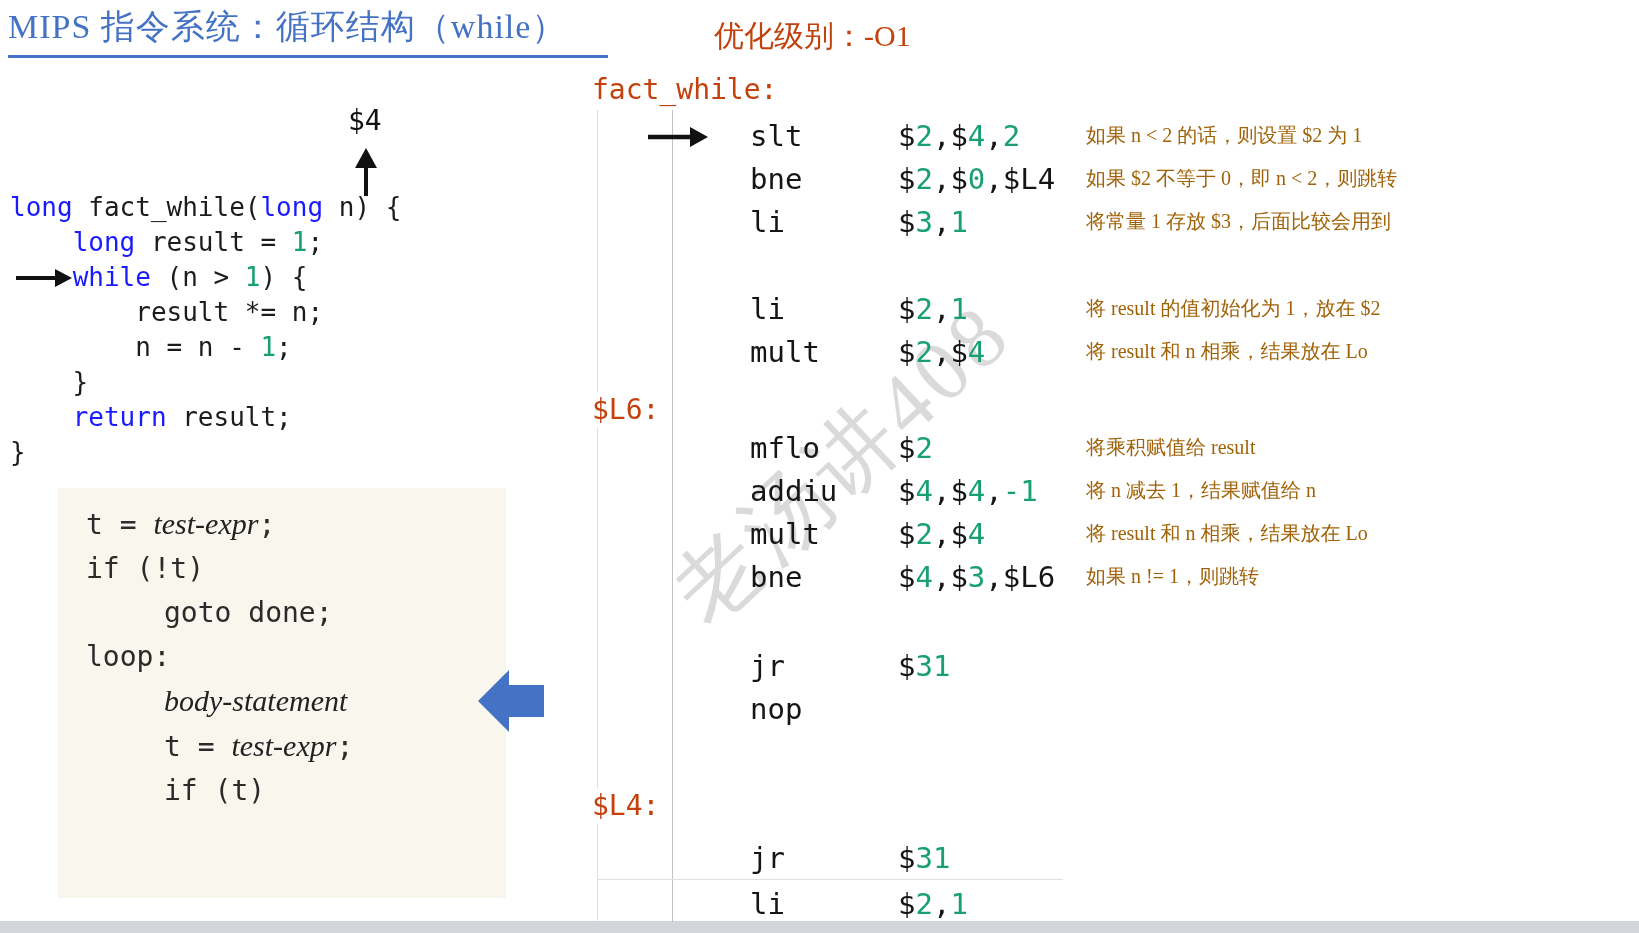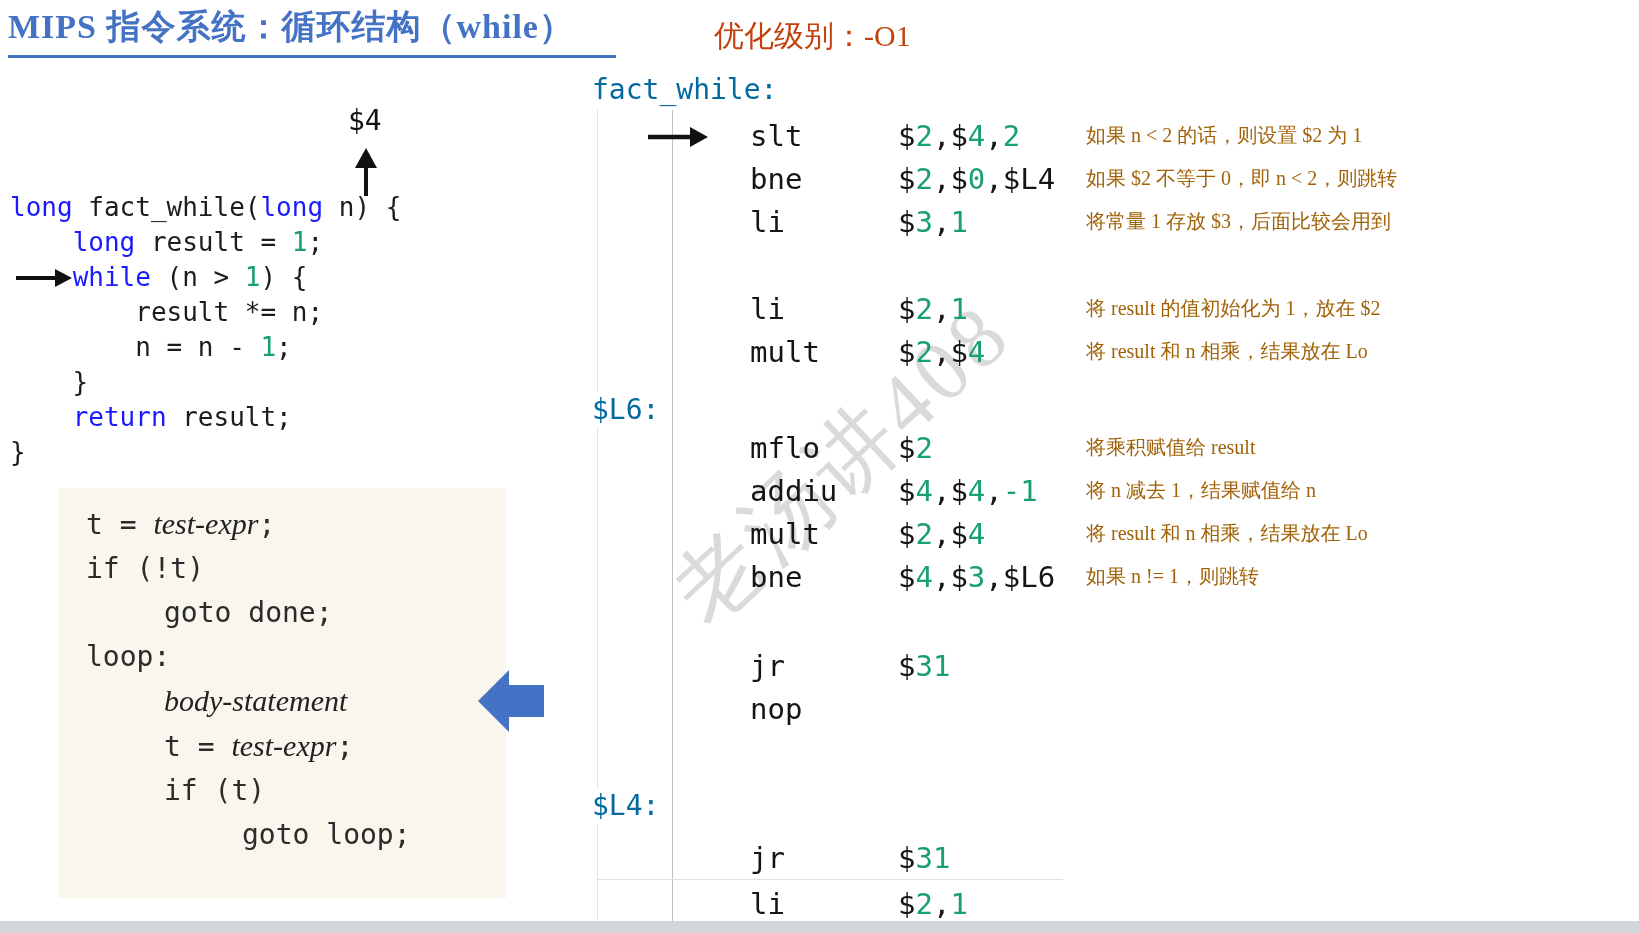--- a/index.html
+++ b/index.html
@@ -1,20 +1,20 @@
 <!DOCTYPE html>
 <html style="--title-blue: #4472C4; --kw: #1A1AFF; --green: #18A06E; --wm: #BDBDBD; --line-light: #E0E0E0; --line-dark: #C2C2C2; --scan-bg: #F9F6EE; --bar: #D2D5DA;"><head>
 <meta charset="utf-8">
 <style>
   html,body{margin:0;padding:0;background:#fff;}
   .stage{position:relative;width:1639px;height:933px;background:#ffffff;overflow:hidden;
          font-family:"Liberation Serif",serif;}
 
   
-  .title{position:absolute;left:8px;top:2px;font-size:34px;font-weight:bold;
+  .title{position:absolute;left:8px;top:2px;font-size:34px;font-weight:normal;
          color:var(--title-blue);border-bottom:3px solid var(--title-blue);
          padding:2px 42px 5px 0;letter-spacing:1px;}
   .subtitle{position:absolute;left:714px;top:16px;font-size:30px;color:#c2410c;}
 
   
   .c-code{position:absolute;left:10px;top:190px;font-family:"DejaVu Sans Mono",monospace;
           font-size:26px;line-height:35px;color:#1c1c1c;}
   .cline{white-space:pre;}
   .seg-kw{color:var(--kw);}
   .seg-num{color:var(--green);}
@@ -38,21 +38,21 @@
              transform:rotate(-43deg);font-size:86px;color:var(--wm);opacity:.55;
              white-space:nowrap;z-index:0;letter-spacing:6px;}
 
   
   .vline{position:absolute;top:110px;height:812px;width:1px;z-index:1;}
   .vline1{left:597px;background:var(--line-light);}
   .vline2{left:672px;background:var(--line-dark);}
   .hline{position:absolute;left:597px;top:879px;width:466px;height:1px;
          background:var(--line-light);z-index:1;}
   .asm-label{position:absolute;left:592px;background:#fff;z-index:2;padding:0 8px 0 0;
-             font-family:"DejaVu Sans Mono",monospace;font-size:28px;line-height:36px;color:#0369a1;}
+             font-family:"DejaVu Sans Mono",monospace;font-size:28px;line-height:36px;color:#c2410c;}
   .asm-mn{position:absolute;left:750px;z-index:2;
           font-family:"DejaVu Sans Mono",monospace;font-size:29px;line-height:36px;color:#151515;}
   .asm-ops{position:absolute;left:898px;z-index:2;white-space:pre;
            font-family:"DejaVu Sans Mono",monospace;font-size:29px;line-height:36px;color:#151515;}
   .asm-comment{position:absolute;left:1086px;z-index:2;font-size:20px;line-height:38px;
                color:#a16207;white-space:nowrap;}
 
   
   .bottom-bar{position:absolute;left:0;top:921px;width:1639px;height:12px;background:var(--bar);}
 </style>
@@ -87,21 +87,20 @@
   </svg>
 
   <div class="scan">
       <div class="pline ind0"><span class="seg-m">t = </span><span class="seg-i">test-expr</span><span class="seg-m">;</span></div>
       <div class="pline ind0"><span class="seg-m">if (!t)</span></div>
       <div class="pline ind1"><span class="seg-m">goto done;</span></div>
       <div class="pline ind0"><span class="seg-m">loop:</span></div>
       <div class="pline ind1"><span class="seg-i">body-statement</span></div>
       <div class="pline ind1"><span class="seg-m">t = </span><span class="seg-i">test-expr</span><span class="seg-m">;</span></div>
       <div class="pline ind1"><span class="seg-m">if (t)</span></div>
-      <div class="pline ind2"><span class="seg-m">goto loop;</span></div>
     </div>
 
   <svg class="arrow-svg" style="left:478px;top:664px;" width="68" height="74">
     <polygon points="0,37 31,6 31,21 66,21 66,53 31,53 31,68" fill="#4472C4"></polygon>
   </svg>
 
   <div class="watermark">老汤讲408</div>
 
   <div>
     <div class="vline vline1"></div>

